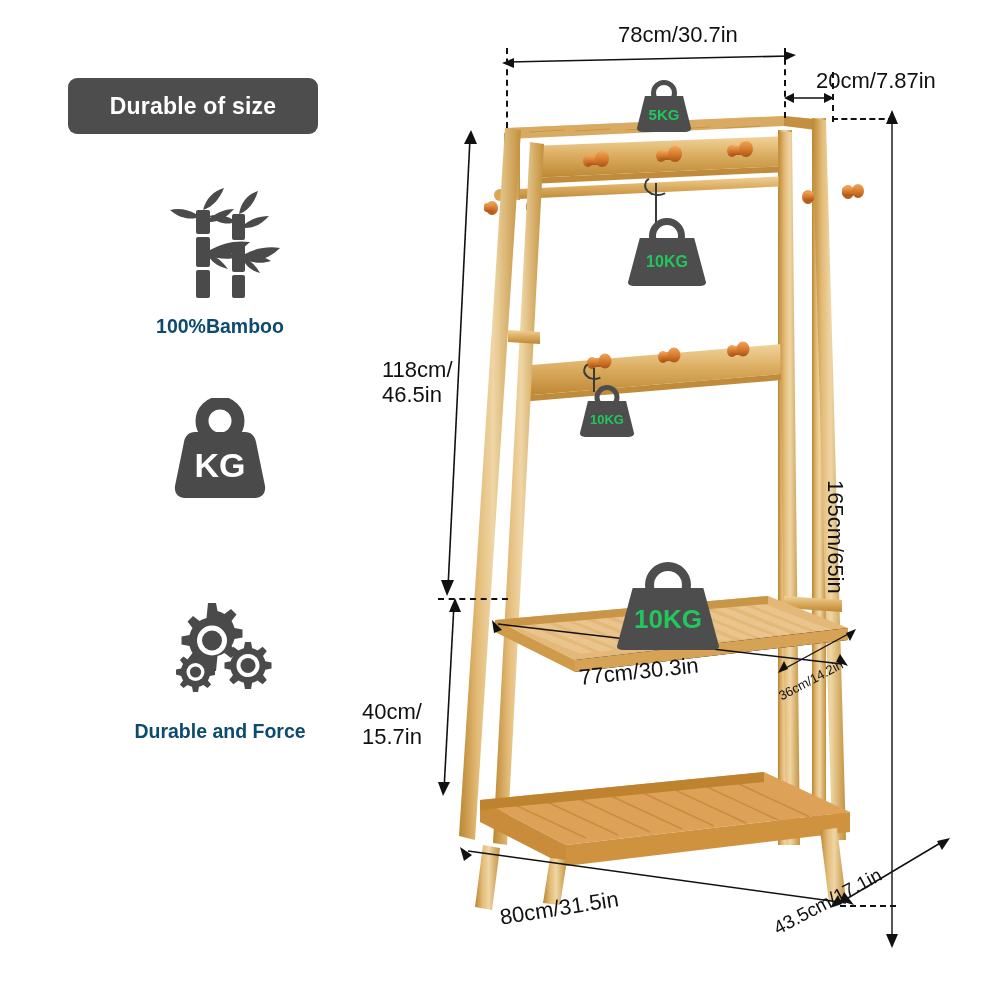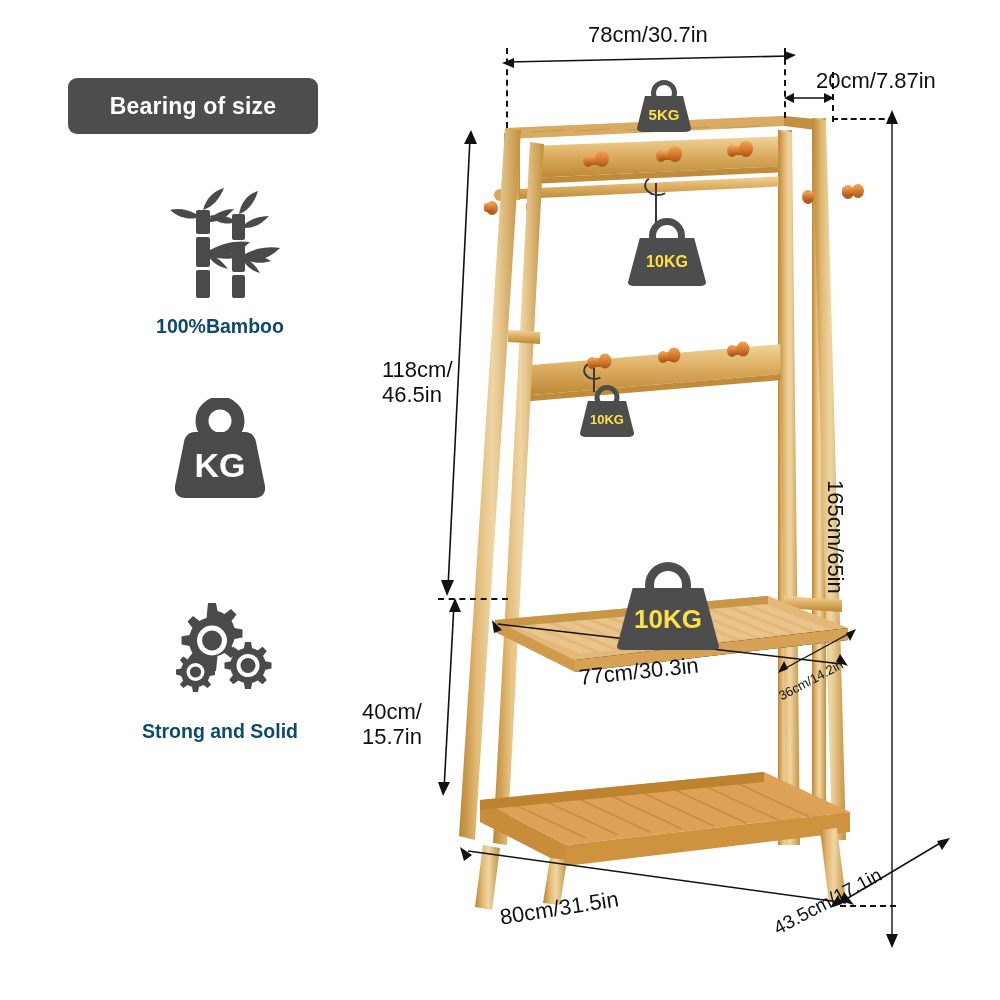--- a/index.html
+++ b/index.html
@@ -44,40 +44,40 @@
   .dimlabel.two{line-height:1.12;font-size:22px;}
 
   
   .kg{position:absolute;display:flex;align-items:flex-end;justify-content:center;}
   .kg .body{
     position:relative;background:#4d4d4d;
     clip-path:polygon(16% 0%,84% 0%,100% 100%,0% 100%);
     display:flex;align-items:center;justify-content:center;
     border-radius:6px;
   }
-  .kg .body span{color:#fde047;font-weight:bold;line-height:1;}
+  .kg .body span{color:#22c55e;font-weight:bold;line-height:1;}
   .kg .ring{
     position:absolute;left:50%;transform:translateX(-50%);
     border-style:solid;border-color:#4d4d4d;border-radius:50%;
     background:transparent;
   }
   .hookline{position:absolute;border-left:2px solid #3a3a3a;}
   .hookcurl{position:absolute;border:2px solid #3a3a3a;border-top-color:transparent;border-right-color:transparent;border-radius:50%;}
 
   svg{display:block;}
 </style>
 </head>
 <body>
 
 <div id="root">
 
   <div class="features-panel">
 
     <div class="features-badge">
-      <span>Bearing of size</span>
+      <span>Durable of size</span>
     </div>
 
     <div class="feature f1">
       <div class="feature-icon">
         <svg width="120" height="115" viewBox="0 0 120 115" aria-hidden="true">
           <g fill="#4a4a4a">
 
             <rect x="36" y="22" width="14" height="24" rx="2"></rect>
             <rect x="36" y="49" width="14" height="30" rx="2"></rect>
             <rect x="36" y="82" width="14" height="28" rx="2"></rect>
@@ -123,21 +123,21 @@
             <circle cx="52" cy="45.5" r="10" fill="#4a4a4a"></circle>
             <path d="M85 47 l6 0 1.2 6.2 a20 20 0 0 1 5.4 2.3 l5-3.8 4.2 4.2 -3.8 5 a20 20 0 0 1 2.3 5.4 l6.2 1.2 0 6 -6.2 1.2 a20 20 0 0 1-2.3 5.4 l3.8 5 -4.2 4.2 -5-3.8 a20 20 0 0 1-5.4 2.3 L91 94 l-6 0 -1.2-6.2 a20 20 0 0 1-5.4-2.3 l-5 3.8 -4.2-4.2 3.8-5 a20 20 0 0 1-2.3-5.4 L64.5 73.5 l0-6 6.2-1.2 a20 20 0 0 1 2.3-5.4 l-3.8-5 4.2-4.2 5 3.8 a20 20 0 0 1 5.4-2.3 Z"></path>
             <circle cx="88" cy="70.5" r="11.5" fill="#ffffff"></circle>
             <circle cx="88" cy="70.5" r="7.5" fill="#4a4a4a"></circle>
             <path d="M33 58 l5 0 1 5.2 a16 16 0 0 1 4.4 1.9 l4.2-3.2 3.5 3.5 -3.2 4.2 a16 16 0 0 1 1.9 4.4 l5.2 1 0 5 -5.2 1 a16 16 0 0 1-1.9 4.4 l3.2 4.2 -3.5 3.5 -4.2-3.2 a16 16 0 0 1-4.4 1.9 L38 97 l-5 0 -1-5.2 a16 16 0 0 1-4.4-1.9 l-4.2 3.2 -3.5-3.5 3.2-4.2 a16 16 0 0 1-1.9-4.4 L16 79.5 l0-5 5.2-1 a16 16 0 0 1 1.9-4.4 l-3.2-4.2 3.5-3.5 4.2 3.2 a16 16 0 0 1 4.4-1.9 Z"></path>
             <circle cx="35.5" cy="77" r="9" fill="#ffffff"></circle>
             <circle cx="35.5" cy="77" r="5.6" fill="#4a4a4a"></circle>
           </g>
         </svg>
       </div>
-      <div class="feature-label">Strong and Solid</div>
+      <div class="feature-label">Durable and Force</div>
     </div>
 
   </div>
 
   <div class="product-area">
 
     <svg width="620" height="1000" viewBox="0 0 620 1000" style="position:absolute;left:0;top:0;">
       <defs>
         <linearGradient id="wv" x1="0" y1="0" x2="1" y2="0">
           <stop offset="0%" stop-color="#bb8631"></stop>
@@ -290,21 +290,21 @@
       <polygon points="100,800 186,845 186,866 100,822" fill="#c98c3a"></polygon>
       <polygon points="186,845 470,812 470,832 186,866" fill="#cf9340"></polygon>
 
       <polygon points="100,800 384,772 384,782 100,810" fill="#bf8330"></polygon>
 
       <polygon points="103,845 120,848 112,910 95,907" fill="url(#wv)"></polygon>
       <polygon points="440,830 457,828 466,900 449,902" fill="url(#wv)"></polygon>
       <polygon points="170,858 187,860 180,905 163,903" fill="url(#wv)"></polygon>
     </svg>
 
-    <div class="dimlabel" style="left:208px;top:22px;">78cm/30.7in</div>
+    <div class="dimlabel" style="left:238px;top:22px;">78cm/30.7in</div>
     <div class="dash-v" style="left:126px;top:48px;height:80px;"></div>
     <div class="dash-v" style="left:404px;top:48px;height:70px;"></div>
     <svg width="300" height="24" style="position:absolute;left:120px;top:50px;">
       <line x1="8" y1="12" x2="290" y2="6" stroke="#111" stroke-width="1.6"></line>
       <polygon points="2,13 14,8 14,18" fill="#111"></polygon>
       <polygon points="296,5 284,1 284,11" fill="#111"></polygon>
     </svg>
 
     <div class="dimlabel" style="left:436px;top:68px;">20cm/7.87in</div>
     <svg width="60" height="20" style="position:absolute;left:404px;top:88px;">

